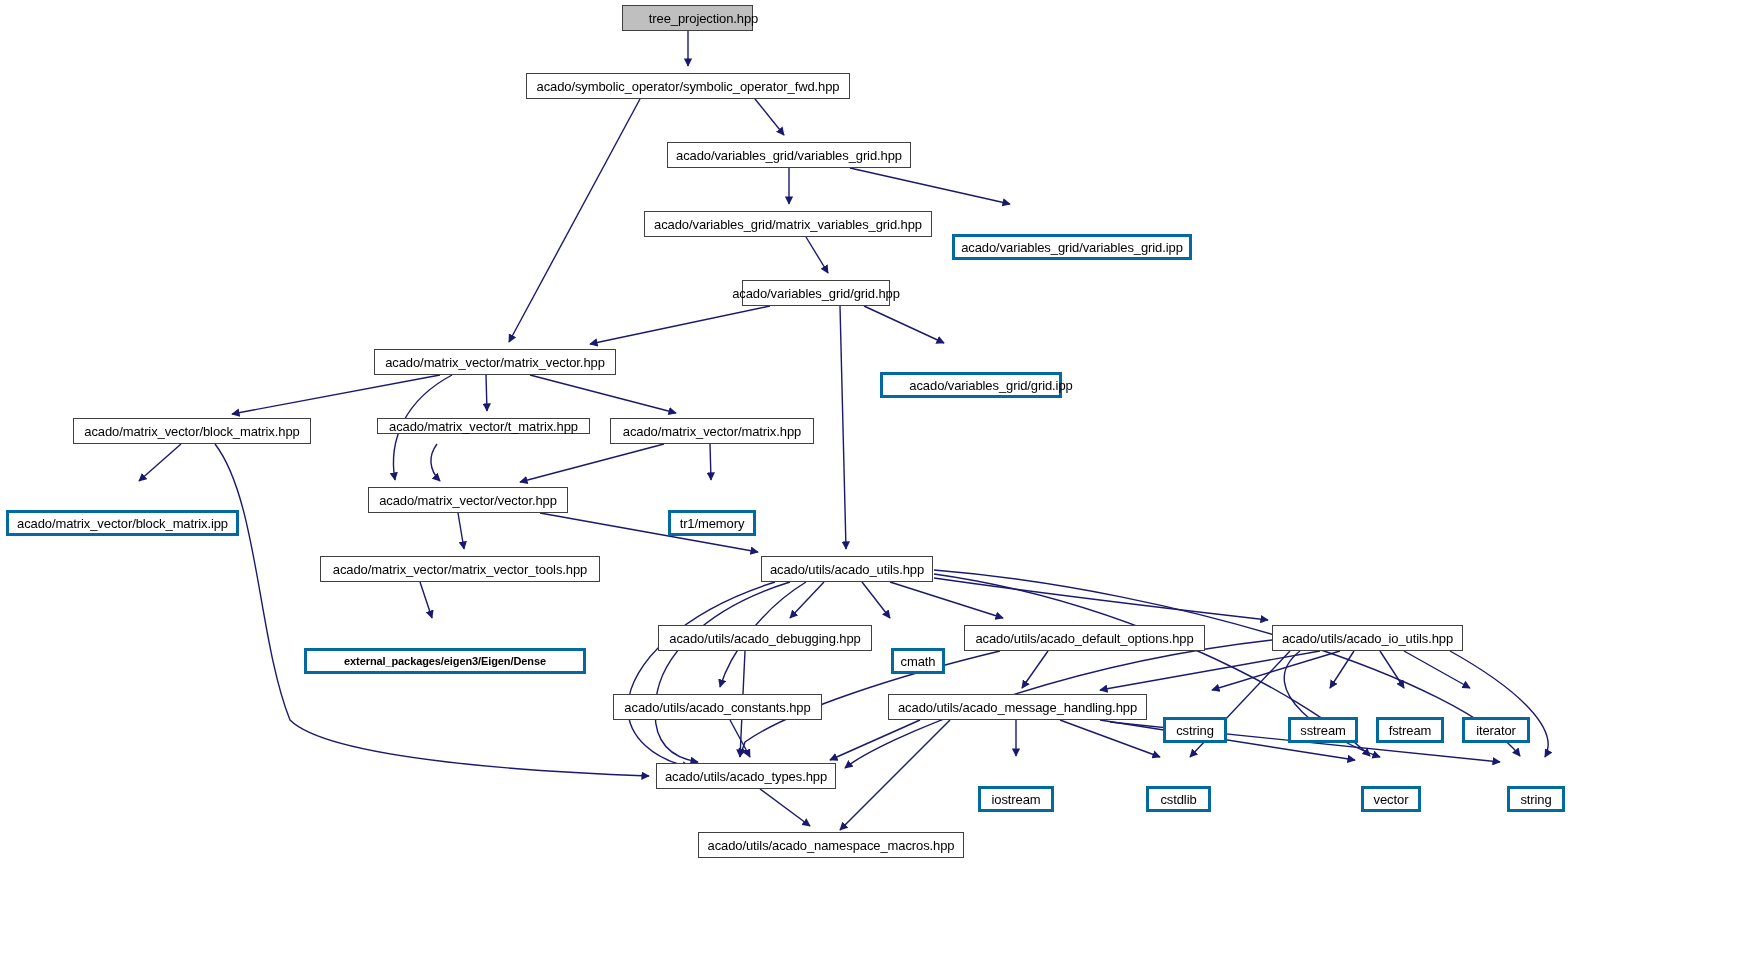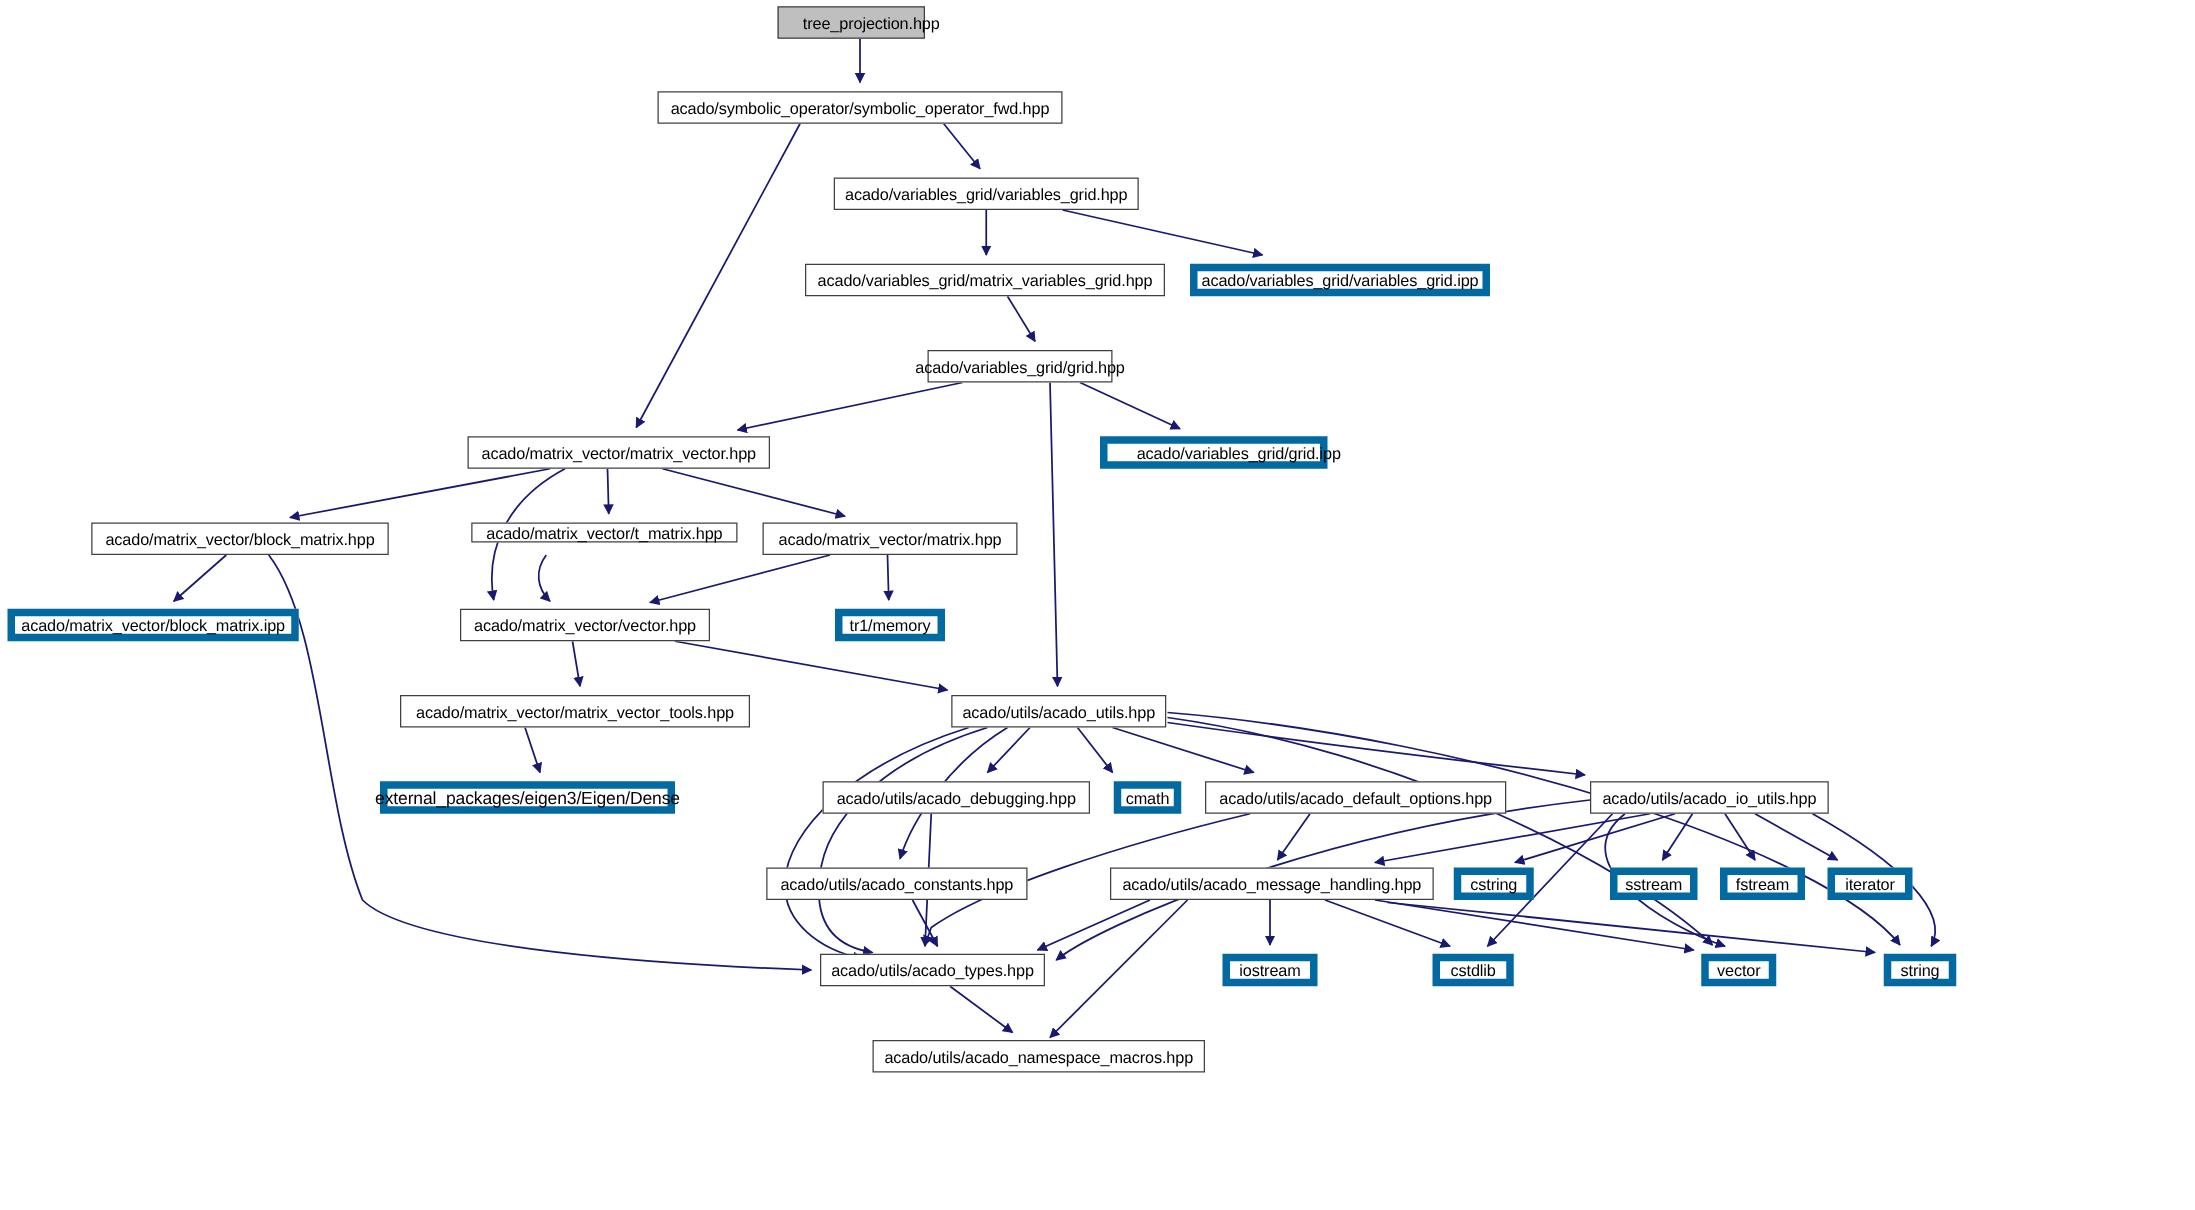--- a/index.html
+++ b/index.html
@@ -12,21 +12,21 @@
   svg#edges{position:absolute;left:0;top:0;width:1756px;height:968px;}
   .node{
     position:absolute;box-sizing:border-box;
     display:flex;align-items:center;justify-content:center;
     background:#ffffff;
     white-space:nowrap;
     color:#000000;
     letter-spacing:-0.1px;
   }
   .node.hpp{border:1.5px solid #404040;}
-  .node.sys{border:6px solid #0369a1;}
+  .node.sys{border:3px solid #0369a1;margin-top:23px;}
   .node.root{border:1.5px solid #404040;background:#bfbfbf;}
   .node span{pointer-events:none;}
 </style>
 </head>
 <body>
 
 <div id="graph-root">
   <svg id="edges" viewBox="0 0 1756 968" xmlns="http://www.w3.org/2000/svg">
     <defs>
       <marker id="arrow" viewBox="0 0 10 10" refX="9" refY="5" markerWidth="6" markerHeight="6" orient="auto-start-reverse">
@@ -80,21 +80,21 @@
         <path d="M1100,720 L1355,760" fill="none" stroke="#191970" stroke-width="1.4" marker-end="url(#arrow)"></path>
         <path d="M1110,722 L1500,762" fill="none" stroke="#191970" stroke-width="1.4" marker-end="url(#arrow)"></path>
         <path d="M920,720 L830,760" fill="none" stroke="#191970" stroke-width="1.4" marker-end="url(#arrow)"></path>
         <path d="M950,720 L840,830" fill="none" stroke="#191970" stroke-width="1.4" marker-end="url(#arrow)"></path>
         <path d="M730,720 L750,757" fill="none" stroke="#191970" stroke-width="1.4" marker-end="url(#arrow)"></path>
         <path d="M760,789 L810,826" fill="none" stroke="#191970" stroke-width="1.4" marker-end="url(#arrow)"></path>
         <path d="M1272,640 C1050,665 880,740 845,768" fill="none" stroke="#191970" stroke-width="1.4" marker-end="url(#arrow)"></path>
       </g>
   </svg>
   <div id="node-layer">
-      <div class="node root" style="left: 622px; top: 5px; width: 118px; height: 26px; font-size: 13px; padding-left: 32px;">
+      <div class="node root" style="left: 622px; top: 5px; width: 131px; height: 26px; font-size: 13px; padding-left: 32px;">
         <span>tree_projection.hpp</span>
       </div>
       <div class="node hpp" style="left: 526px; top: 73px; width: 324px; height: 26px; font-size: 13px;">
         <span>acado/symbolic_operator/symbolic_operator_fwd.hpp</span>
       </div>
       <div class="node hpp" style="left: 667px; top: 142px; width: 244px; height: 26px; font-size: 13px;">
         <span>acado/variables_grid/variables_grid.hpp</span>
       </div>
       <div class="node hpp" style="left: 644px; top: 211px; width: 288px; height: 26px; font-size: 13px;">
         <span>acado/variables_grid/matrix_variables_grid.hpp</span>
@@ -128,21 +128,21 @@
       </div>
       <div class="node sys" style="left: 668px; top: 487px; width: 88px; height: 26px; font-size: 13px; justify-content: center;">
         <span>tr1/memory</span>
       </div>
       <div class="node hpp" style="left: 320px; top: 556px; width: 280px; height: 26px; font-size: 13px;">
         <span>acado/matrix_vector/matrix_vector_tools.hpp</span>
       </div>
       <div class="node hpp" style="left: 761px; top: 556px; width: 172px; height: 26px; font-size: 13px;">
         <span>acado/utils/acado_utils.hpp</span>
       </div>
-      <div class="node sys" style="left: 304px; top: 625px; width: 236px; height: 26px; font-size: 14px;">
+      <div class="node sys" style="left: 304px; top: 625px; width: 282px; height: 26px; font-size: 11px; font-weight: bold;">
         <span>external_packages/eigen3/Eigen/Dense</span>
       </div>
       <div class="node hpp" style="left: 658px; top: 625px; width: 214px; height: 26px; font-size: 13px;">
         <span>acado/utils/acado_debugging.hpp</span>
       </div>
       <div class="node sys" style="left: 891px; top: 625px; width: 54px; height: 26px; font-size: 13px;">
         <span>cmath</span>
       </div>
       <div class="node hpp" style="left: 964px; top: 625px; width: 241px; height: 26px; font-size: 13px;">
         <span>acado/utils/acado_default_options.hpp</span>

